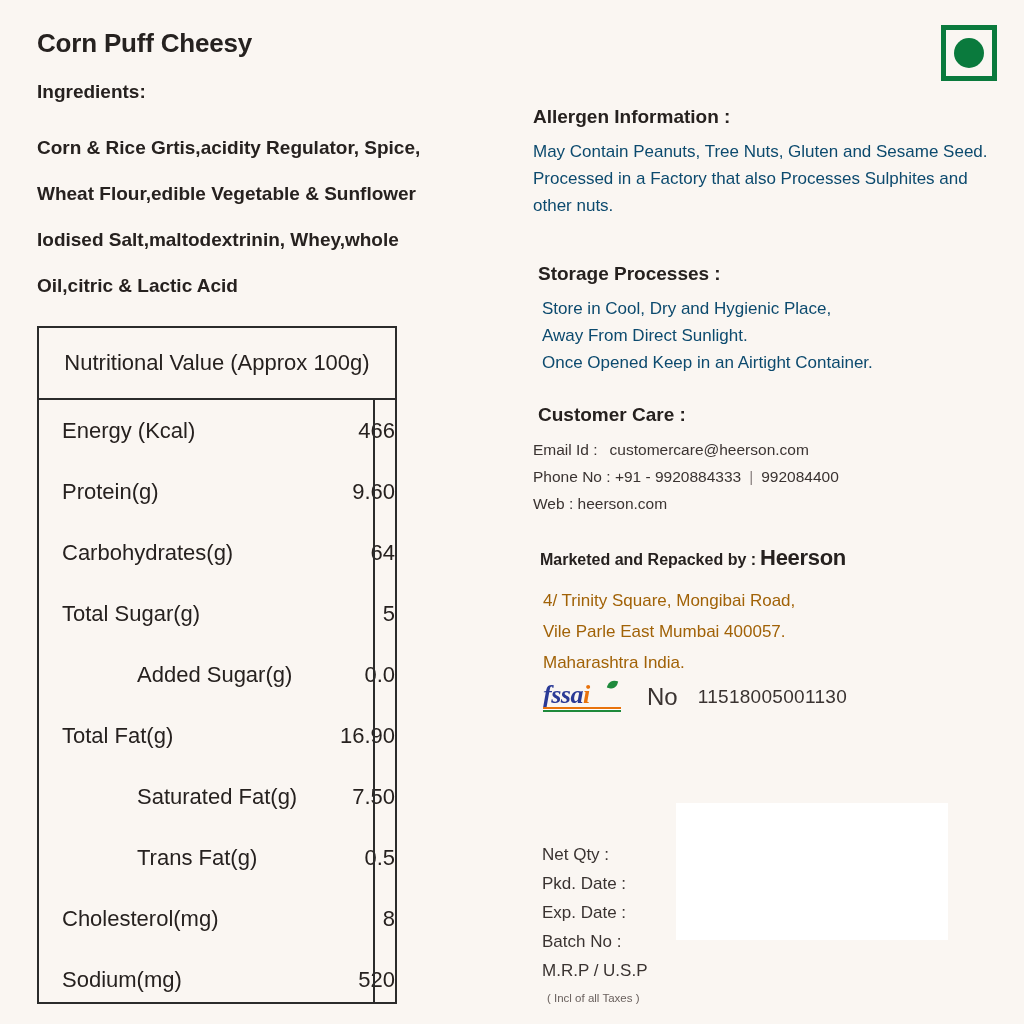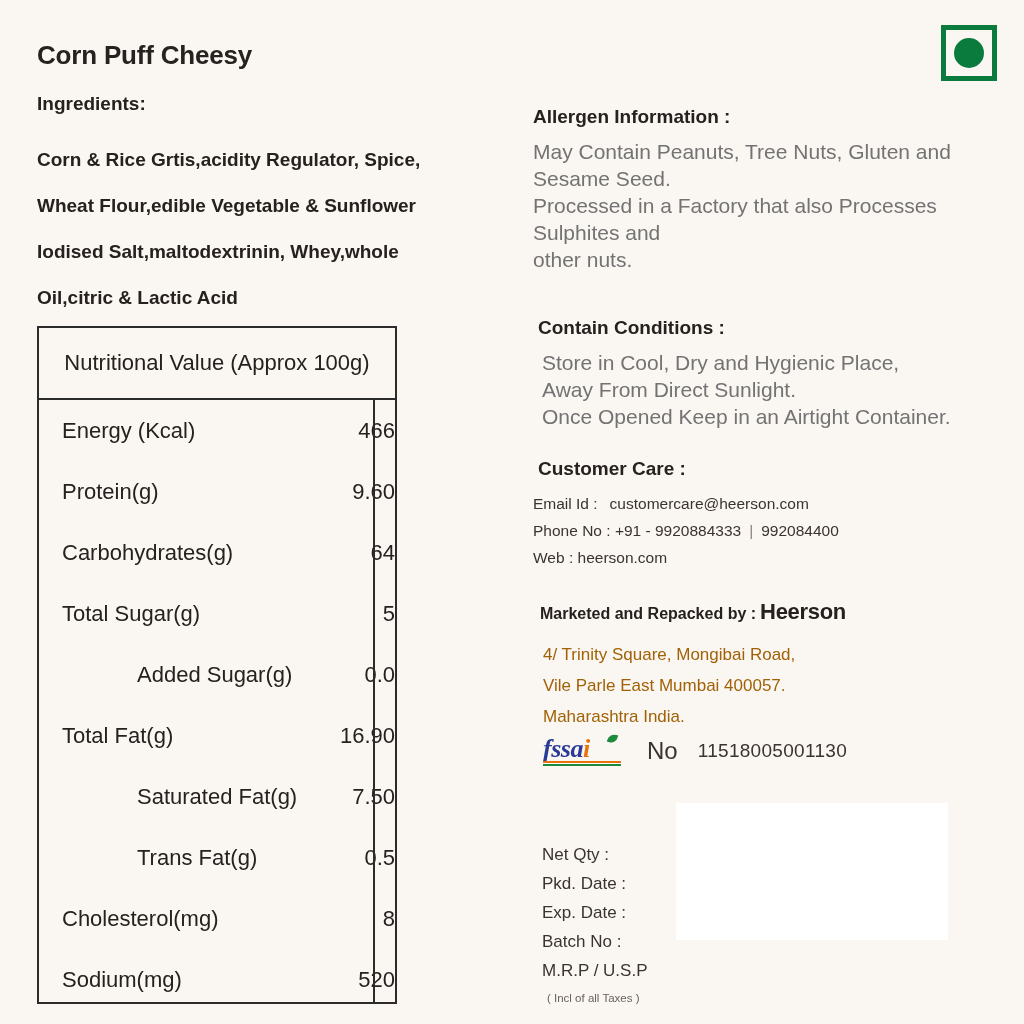--- a/index.html
+++ b/index.html
@@ -39,21 +39,21 @@
     width: 30px;
     height: 30px;
     border-radius: 50%;
     background: #0a7a3d;
   }
 
   
   .left-col {
     position: absolute;
     left: 37px;
-    top: 40px;
+    top: 28px;
     width: 460px;
   }
   .product-title {
     font-size: 26px;
     font-weight: bold;
     letter-spacing: -0.2px;
     margin: 0 0 22px 0;
     color: #262220;
   }
   .ingredients-heading {
@@ -131,23 +131,23 @@
   }
   .sect-heading {
     font-size: 19px;
     font-weight: bold;
     margin: 0 0 10px 0;
   }
   .sect-heading.indented {
     padding-left: 5px;
   }
   .body-line {
-    font-size: 21px;
+    font-size: 17px;
     line-height: 27px;
-    color: #737373;
+    color: #0c4a6e;
   }
   .body-line.pad {
     padding-left: 9px;
   }
   .gap-lg { height: 44px; }
   .gap-md { height: 28px; }
   .gap-sm { height: 14px; }
 
   .contact-line {
     font-size: 15.5px;
@@ -330,21 +330,21 @@
 
   <div class="right-col">
 
     <div class="sect-heading">Allergen Information :</div>
     <div class="body-line">May Contain Peanuts, Tree Nuts, Gluten and Sesame Seed.</div>
     <div class="body-line">Processed in a Factory that also Processes Sulphites and</div>
     <div class="body-line">other nuts.</div>
 
     <div class="gap-lg"></div>
 
-    <div class="sect-heading indented">Contain Conditions :</div>
+    <div class="sect-heading indented">Storage Processes :</div>
     <div class="body-line pad">Store in Cool, Dry and Hygienic Place,</div>
     <div class="body-line pad">Away From Direct Sunlight.</div>
     <div class="body-line pad">Once Opened Keep in an Airtight Container.</div>
 
     <div class="gap-md"></div>
 
     <div class="sect-heading indented">Customer Care :</div>
     <div class="contact-line pad">
       <span>Email Id :</span><span class="email-val">customercare@heerson.com</span>
     </div>

